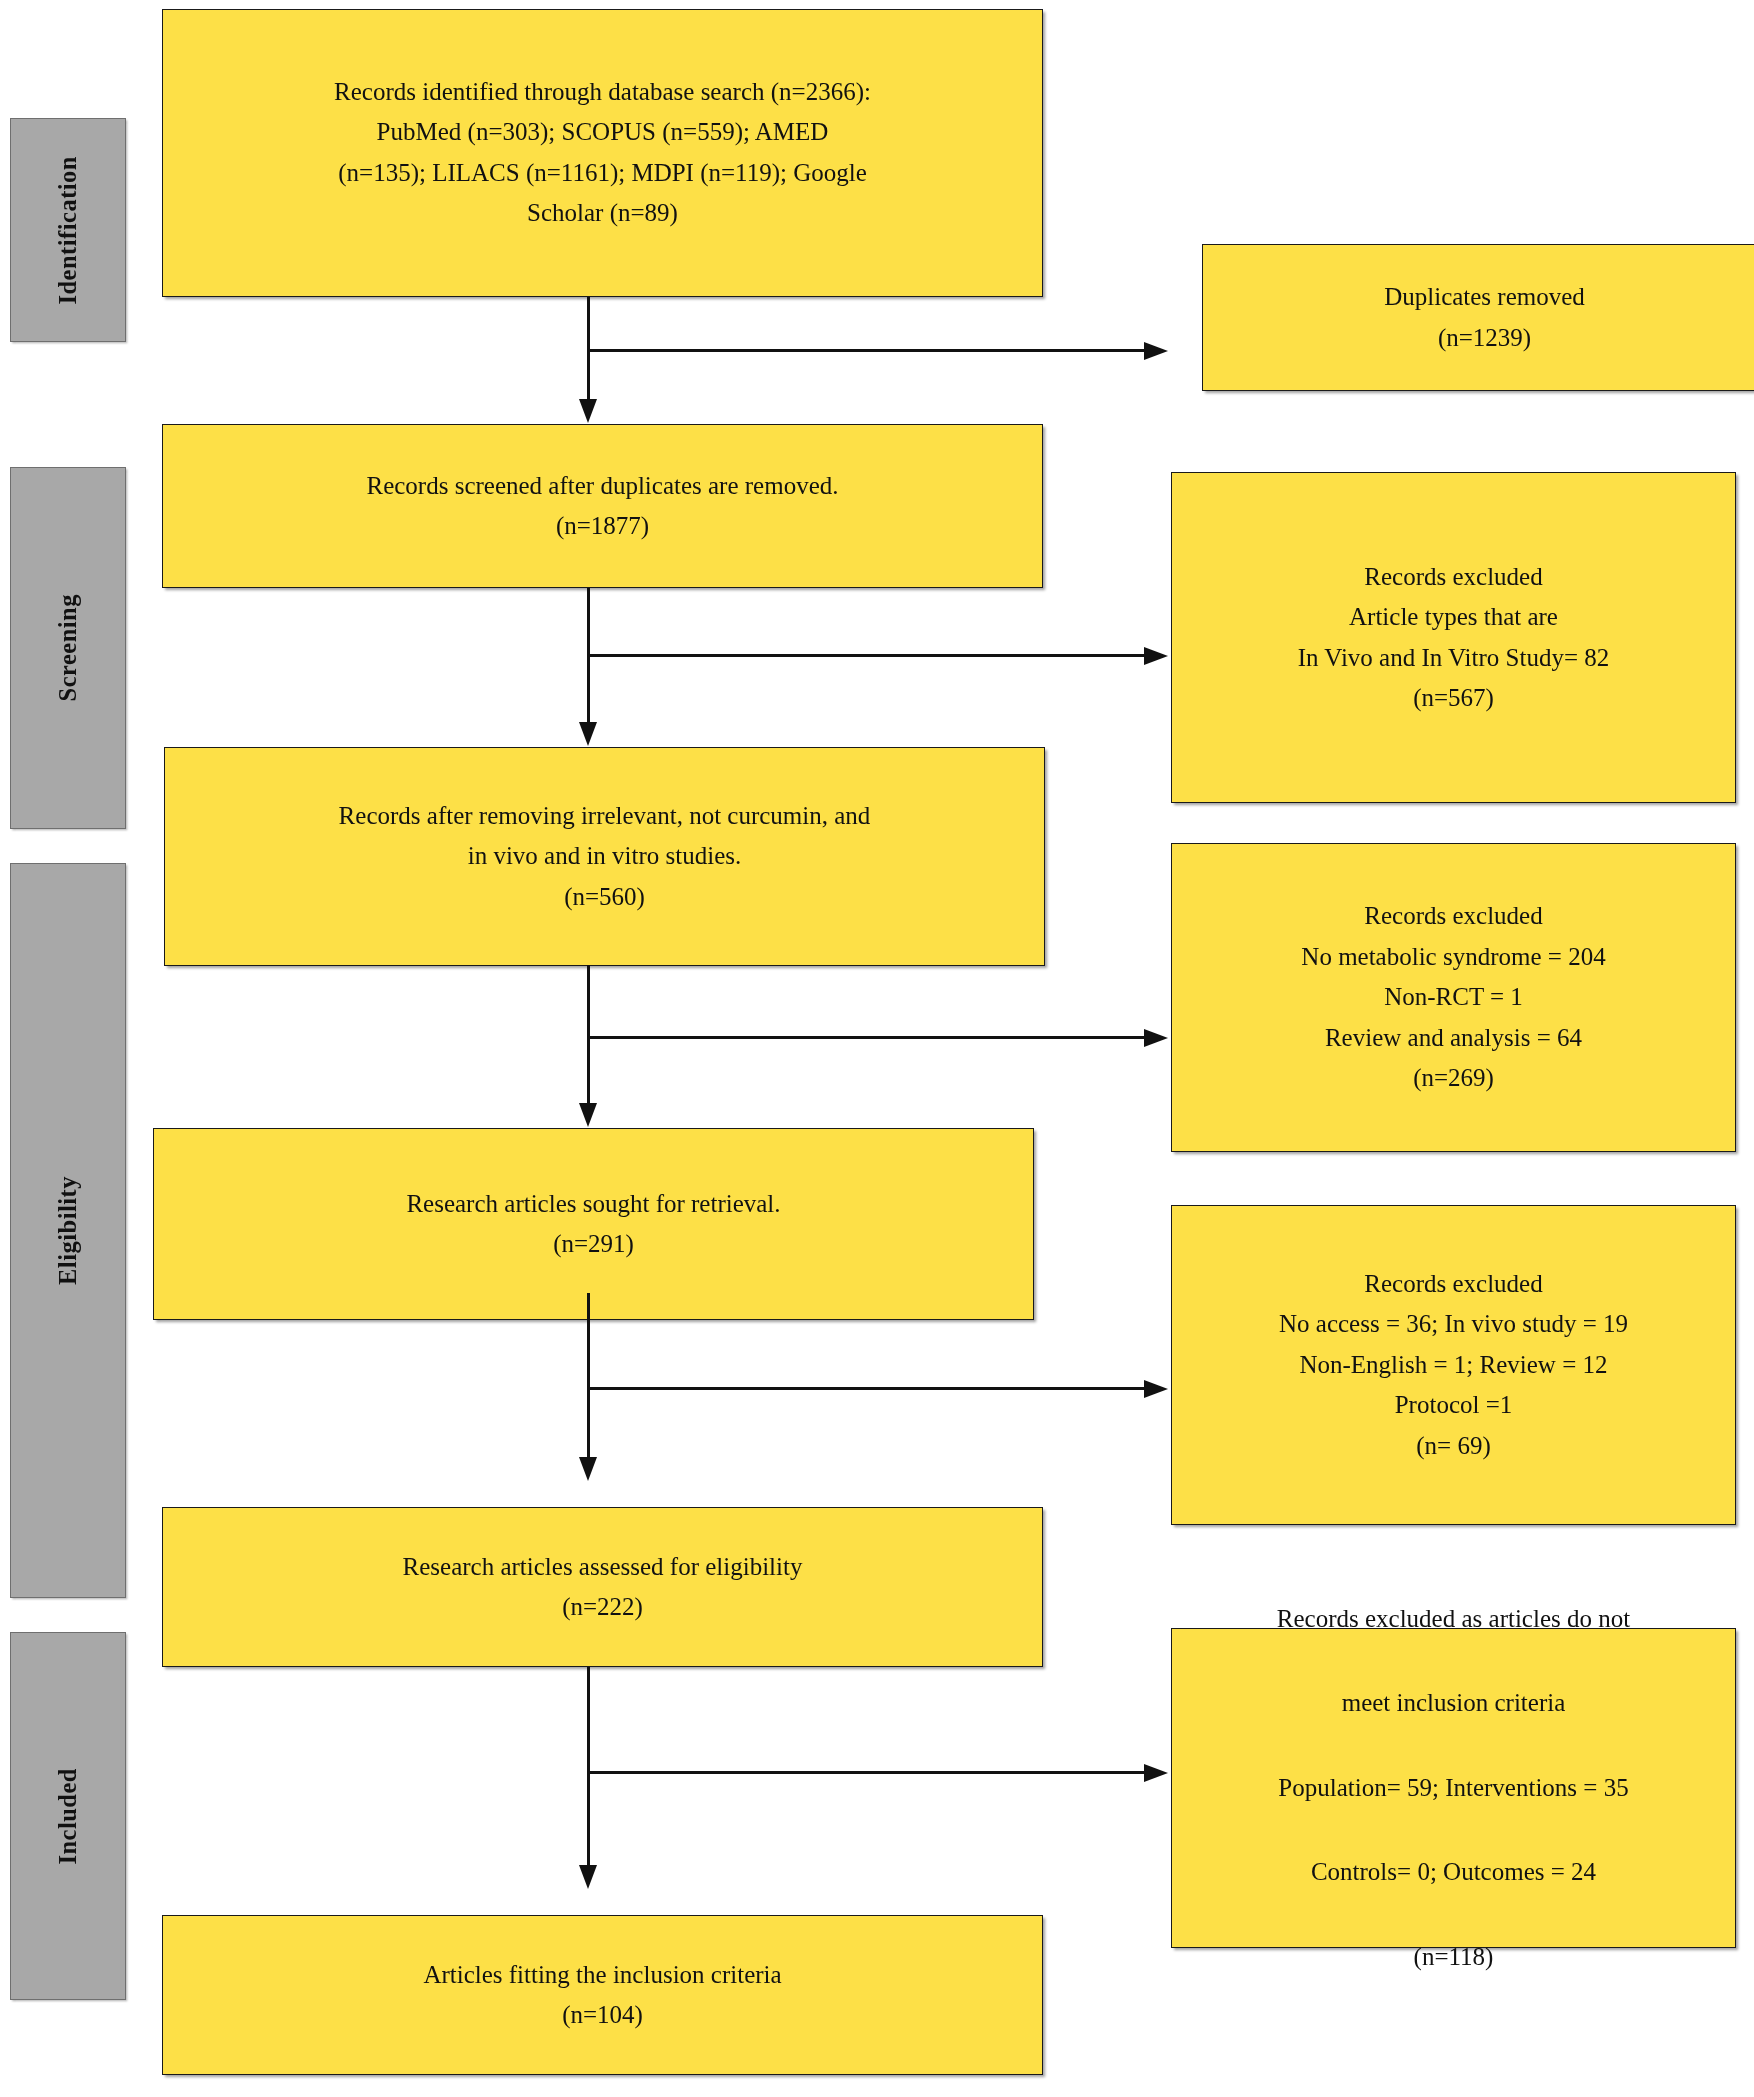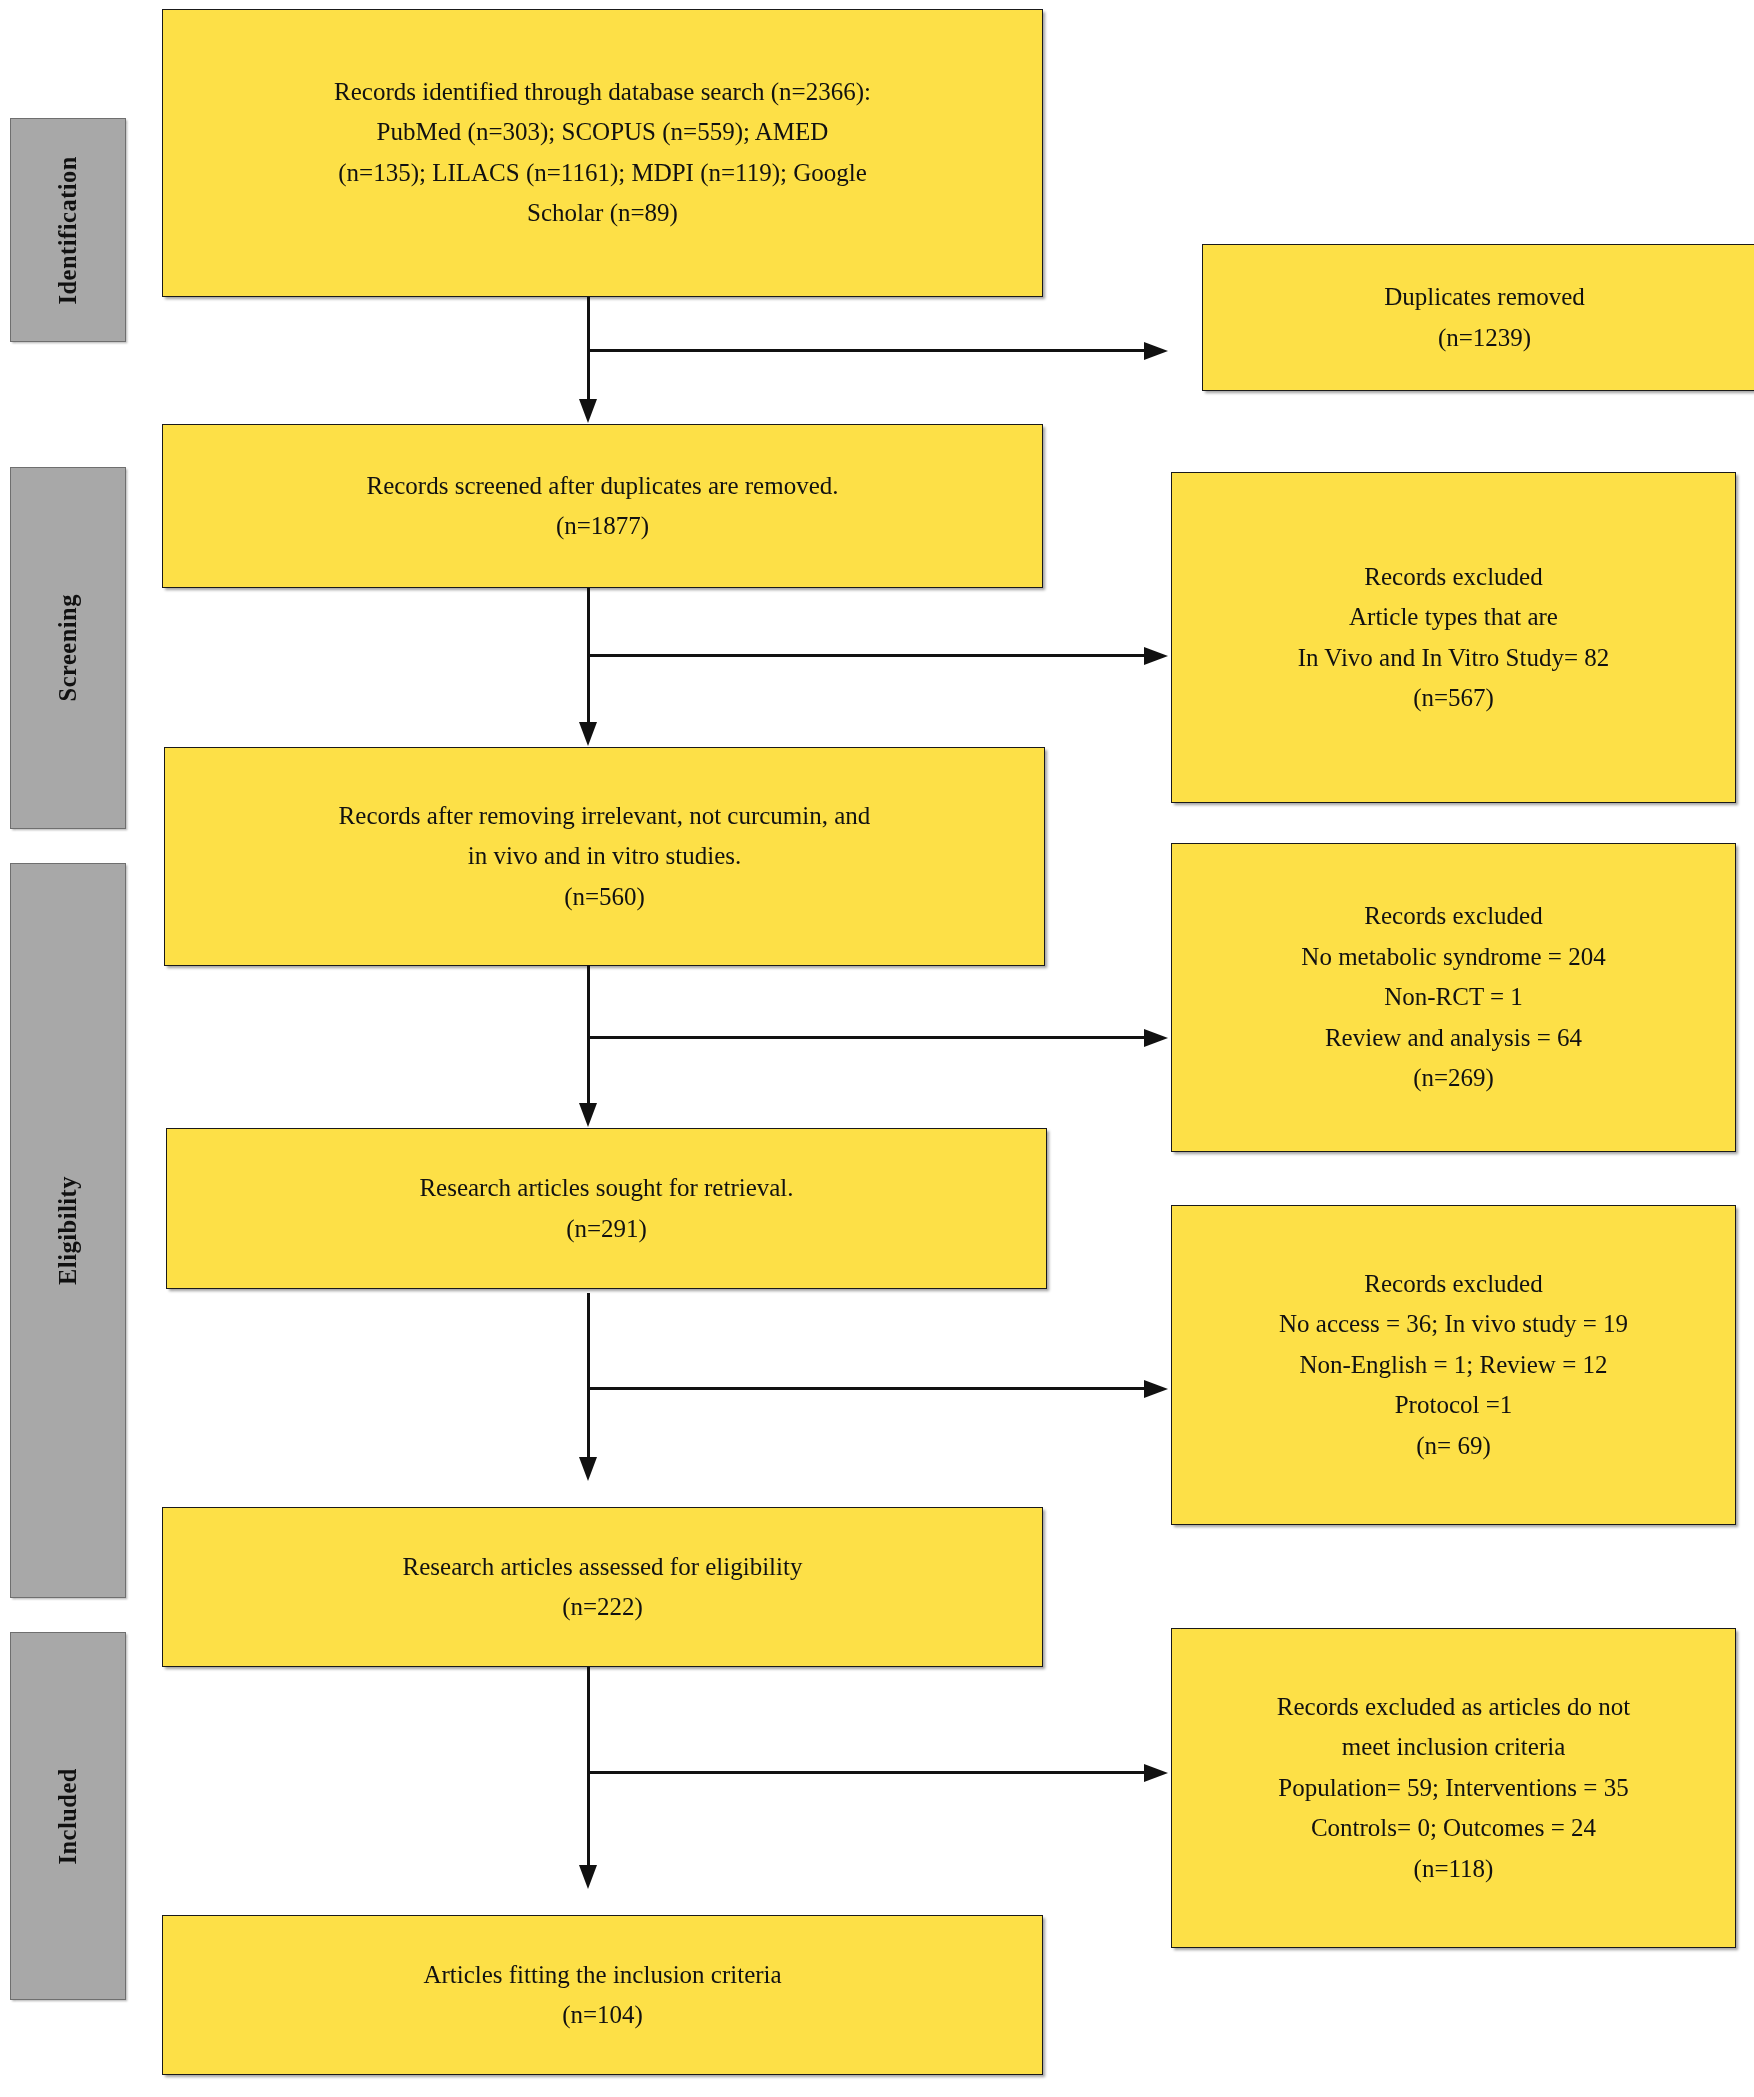--- a/index.html
+++ b/index.html
@@ -120,21 +120,21 @@
     <div class="flow-line">Records screened after duplicates are removed.</div>
     <div class="flow-line">(n=1877)</div>
   </div>
 
   <div class="flow-box" style="left:164px; top:747px; width:881px; height:219px;">
     <div class="flow-line">Records after removing irrelevant, not curcumin, and</div>
     <div class="flow-line">in vivo and in vitro studies.</div>
     <div class="flow-line">(n=560)</div>
   </div>
 
-  <div class="flow-box" style="left:166px; top:1128px; width:881px; height:161px;">
+  <div class="flow-box" style="left:153px; top:1128px; width:881px; height:192px;">
     <div class="flow-line">Research articles sought for retrieval.</div>
     <div class="flow-line">(n=291)</div>
   </div>
 
   <div class="flow-box" style="left:162px; top:1507px; width:881px; height:160px;">
     <div class="flow-line">Research articles assessed for eligibility</div>
     <div class="flow-line">(n=222)</div>
   </div>
 
   <div class="flow-box" style="left:162px; top:1915px; width:881px; height:160px;">
@@ -163,21 +163,21 @@
   </div>
 
   <div class="flow-box" style="left:1171px; top:1205px; width:565px; height:320px;">
     <div class="flow-line">Records excluded</div>
     <div class="flow-line">No access = 36; In vivo study = 19</div>
     <div class="flow-line">Non-English = 1; Review = 12</div>
     <div class="flow-line">Protocol =1</div>
     <div class="flow-line">(n= 69)</div>
   </div>
 
-  <div class="flow-box" style="left:1171px; top:1628px; width:565px; height:320px;">
+  <div class="flow-box" style="left:1171px; top:1628px; width:565px; height:320px;gap:44px;">
     <div class="flow-line">Records excluded as articles do not</div>
     <div class="flow-line">meet inclusion criteria</div>
     <div class="flow-line">Population= 59; Interventions = 35</div>
     <div class="flow-line">Controls= 0; Outcomes = 24</div>
     <div class="flow-line">(n=118)</div>
   </div>
 
   <div class="vline" style="left:587px; top:297px; height:104px;"></div>
   <div class="arrow-down" style="left:579px; top:399px;"></div>
 

